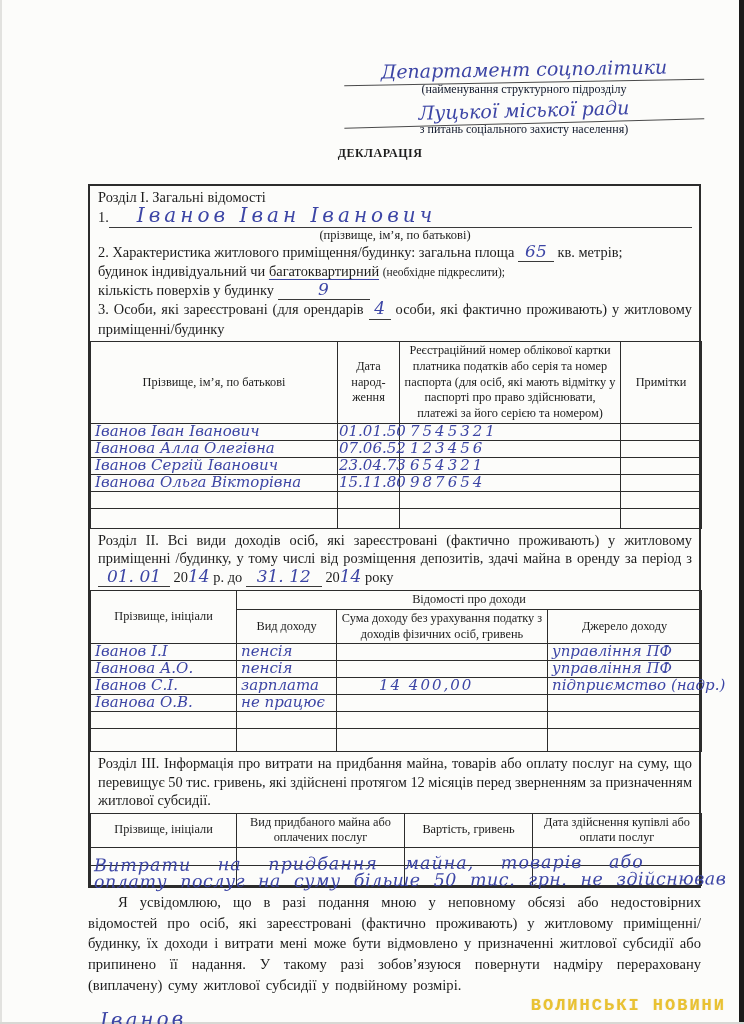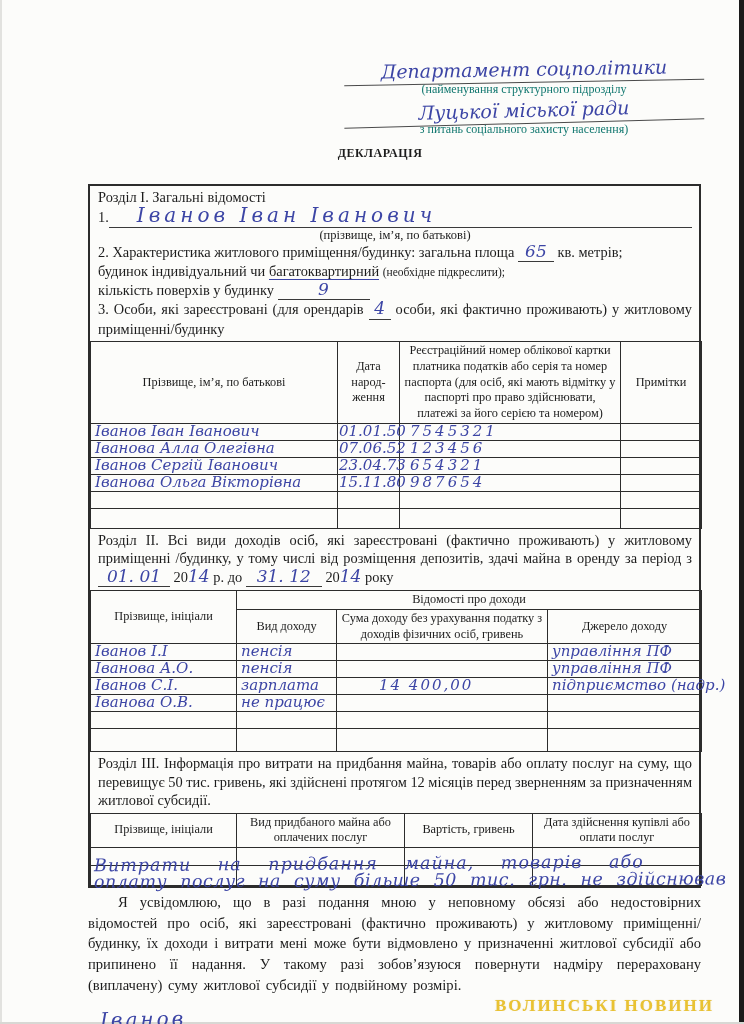--- a/index.html
+++ b/index.html
@@ -10,21 +10,21 @@
   .edge-bottom{position:absolute;left:0;bottom:0;width:100%;height:2px;background:#d8d8d4;}
 
   
   .hw{font-family:"DejaVu Serif",serif;font-style:italic;color:#3c45a5;}
 
   
   .header-block{position:absolute;left:344px;top:58px;width:360px;text-align:center;}
   .hw-line{display:block;border-bottom:1.5px solid #4a4a4a;font-size:19px;line-height:1.2;
            padding:0 4px 1px 4px;transform:rotate(-1deg);white-space:nowrap;}
   .hw-line.second{transform:rotate(-1.5deg);margin-top:2px;}
-  .header-caption{display:block;font-size:12px;line-height:1.15;color:#0f766e;}
+  .header-caption{display:block;font-size:12px;line-height:1.15;color:#0f172a;}
 
   
   .title-block{position:absolute;left:40px;top:146px;width:680px;text-align:center;}
   .title-main{font-size:12px;font-weight:bold;letter-spacing:.5px;}
   .title-sub{font-size:15px;font-weight:bold;margin-top:1px;}
 
   
   .form-col{position:absolute;left:88px;top:184px;width:613px;}
   .form-box{border:2px solid #2c2c2c;}
 
@@ -54,21 +54,21 @@
 
   .ack{margin-top:4px;font-size:14.6px;line-height:1.42;text-align:justify;text-indent:30px;
        word-spacing:2px;}
 
   .sig-row{display:flex;justify-content:space-between;align-items:flex-end;margin-top:10px;
            padding:0 2px;}
   .sig-left{width:230px;}
   .sig-hw{display:block;border-bottom:1.2px solid #3a3a3a;font-size:20px;letter-spacing:3px;
           padding-left:10px;transform:rotate(-1deg);}
 
-  .watermark{position:absolute;right:30px;top:996px;font-family:Liberation Serif, serif;
+  .watermark{position:absolute;right:18px;top:996px;font-family:Liberation Mono, monospace;
              font-weight:bold;font-size:17px;letter-spacing:2px;color:#e9c232;
              text-shadow:0 1px 0 rgba(255,255,255,.65), 0 0 1px rgba(190,140,20,.5);}
 </style>
 </head>
 <body>
 
 <div class="page">
   <div class="edge-left"></div>
   <div class="edge-right"></div>
   <div class="edge-bottom"></div>

